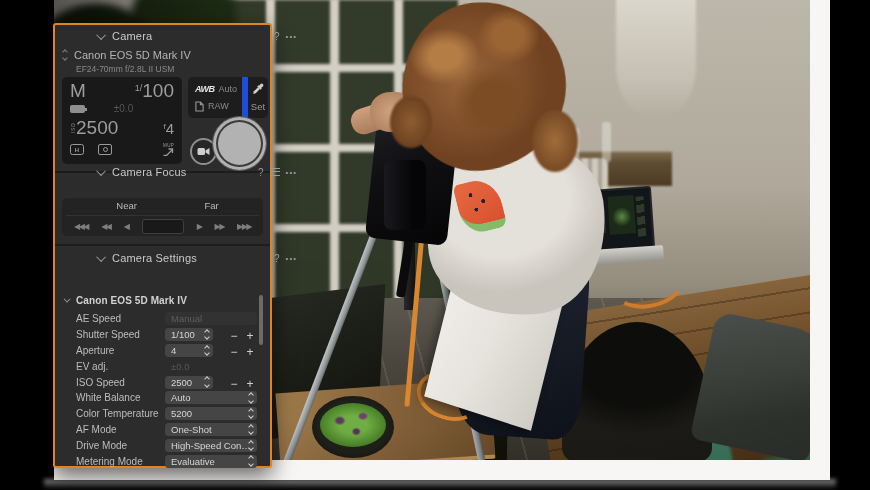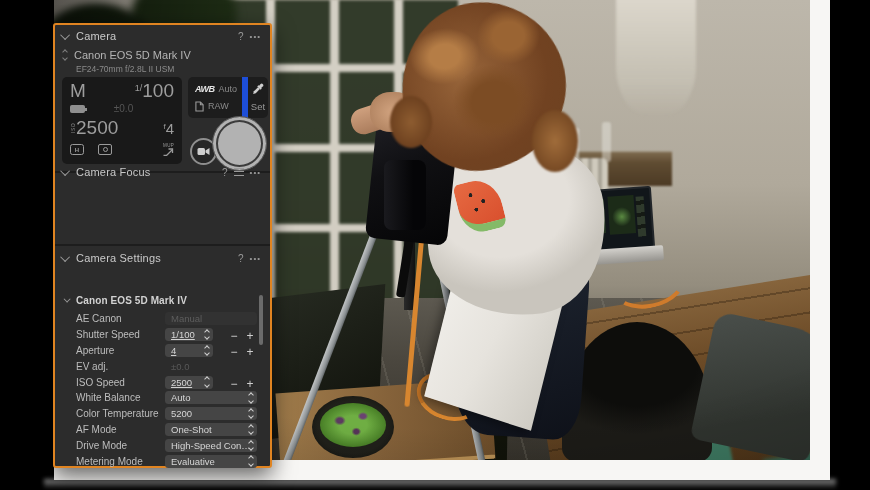--- a/index.html
+++ b/index.html
@@ -107,21 +107,21 @@
   .curl2{left:478px;top:110px;width:46px;height:62px;border-radius:50%;background:radial-gradient(#a06c3a,#744722 75%);filter:blur(1px);}
   .vignette{inset:0;background:linear-gradient(100deg,rgba(0,0,0,.55) 0%,rgba(0,0,0,0) 22%),
     radial-gradient(130% 100% at 52% 38%,rgba(0,0,0,0) 55%,rgba(0,0,0,.4) 100%);}
 
   
   .tool-panel{position:absolute;left:53px;top:23px;width:219px;height:445px;z-index:20;
     background:#2c2c2c;border:2px solid #e08421;border-radius:3px;
     box-shadow:0 8px 22px rgba(0,0,0,.6);color:#c9c9c9;}
   .tool-panel .abs{position:absolute;}
 
-  .phead{display:flex;align-items:center;height:22px;padding:0 9px 0 8px;gap:6px;width:100%;}
+  .phead{display:flex;align-items:center;height:22px;padding:0 9px 0 8px;gap:6px;width:100%;margin-left:36px;}
   .phead .title{font-size:11px;color:#c9c9c9;letter-spacing:.2px;}
   .phead .spacer{flex:1;}
   .help{font-size:10px;color:#9a9a9a;cursor:default;}
   .dots{font-size:8px;color:#9a9a9a;letter-spacing:1px;}
   .chev{width:7px;height:7px;border-left:1.5px solid #9a9a9a;border-bottom:1.5px solid #9a9a9a;
     transform:rotate(-45deg) translateY(-2px);display:inline-block;}
   .chev.sm{width:5px;height:5px;}
   .burger{width:10px;height:8px;border-top:1.5px solid #9a9a9a;border-bottom:1.5px solid #9a9a9a;position:relative;}
   .burger::after{content:"";position:absolute;left:0;right:0;top:2.2px;border-top:1.5px solid #9a9a9a;}
 
@@ -191,21 +191,21 @@
   .group-head{left:11px;top:270px;display:flex;align-items:center;gap:5px;}
   .group-head .gname{font-size:10px;color:#d2d2d2;font-weight:bold;letter-spacing:.1px;}
 
   .rows{left:0;top:286px;width:100%;}
   .srow{display:flex;align-items:center;height:15.8px;padding:0 13px 0 21px;}
   .srow .lbl{font-size:10px;color:#bdbdbd;}
   .ctl{margin-left:auto;width:92px;display:flex;align-items:flex-end;}
   .dd{height:13px;background:#454545;border-radius:3.5px;display:flex;align-items:center;padding:0 4px 0 6px;color:#cfcfcf;}
   .dd .val{font-size:9.5px;color:#d6d6d6;white-space:nowrap;overflow:hidden;flex:1;}
   .dd.wide{width:92px;}
-  .dd.small{width:48px;text-decoration:underline;}
+  .dd.small{width:48px;}
   .fieldd{width:92px;height:13px;background:#323232;border-radius:3.5px;display:flex;align-items:center;padding:0 6px;}
   .fieldd .val{font-size:9.5px;color:#5d5d5d;}
   .dimval{font-size:9.5px;color:#585858;padding-left:6px;}
   .sbtn{margin-left:auto;width:14px;text-align:center;font-size:12px;color:#cfcfcf;line-height:10px;cursor:default;}
   .sbtn.plus{margin-left:2px;}
   .scrollbar{left:204px;top:270px;width:4px;height:50px;background:#777;border-radius:2px;opacity:.85;}
 </style>
 </head>
 <body>
 
@@ -352,41 +352,57 @@
 
   <div class="phead abs" style="top:136px;">
     <span class="chev"></span>
     <span class="title">Camera Focus</span>
     <span class="spacer"></span>
     <span class="help">?</span>
     <span class="burger"></span>
     <span class="dots">•••</span>
   </div>
 
+  <div class="focus-box abs">
+    <div class="nf-row">
+      <span class="near">Near</span>
+      <span class="far">Far</span>
+    </div>
+    <div class="focus-sep"></div>
+    <div class="arrows-row">
+      <span class="fstep">◀◀◀</span>
+      <span class="fstep">◀◀</span>
+      <span class="fstep">◀</span>
+      <span class="focus-input"></span>
+      <span class="fstep">▶</span>
+      <span class="fstep">▶▶</span>
+      <span class="fstep">▶▶▶</span>
+    </div>
+  </div>
 
   <div class="sect-div abs" style="top:219px;"></div>
 
   <div class="phead abs" style="top:222px;">
     <span class="chev"></span>
     <span class="title">Camera Settings</span>
     <span class="spacer"></span>
     <span class="help">?</span>
     <span class="dots">•••</span>
   </div>
 
 
   <div class="group-head abs">
     <span class="chev sm"></span>
     <span class="gname">Canon EOS 5D Mark IV</span>
   </div>
 
   <div class="rows abs">
 
     <div class="srow">
-      <span class="lbl">AE Canon</span>
+      <span class="lbl">AE Speed</span>
       <div class="ctl">
           <div class="fieldd">
         <span class="val">Manual</span>
           </div>
         </div>
     </div>
 
     <div class="srow">
       <span class="lbl">Shutter Speed</span>
       <div class="ctl">

